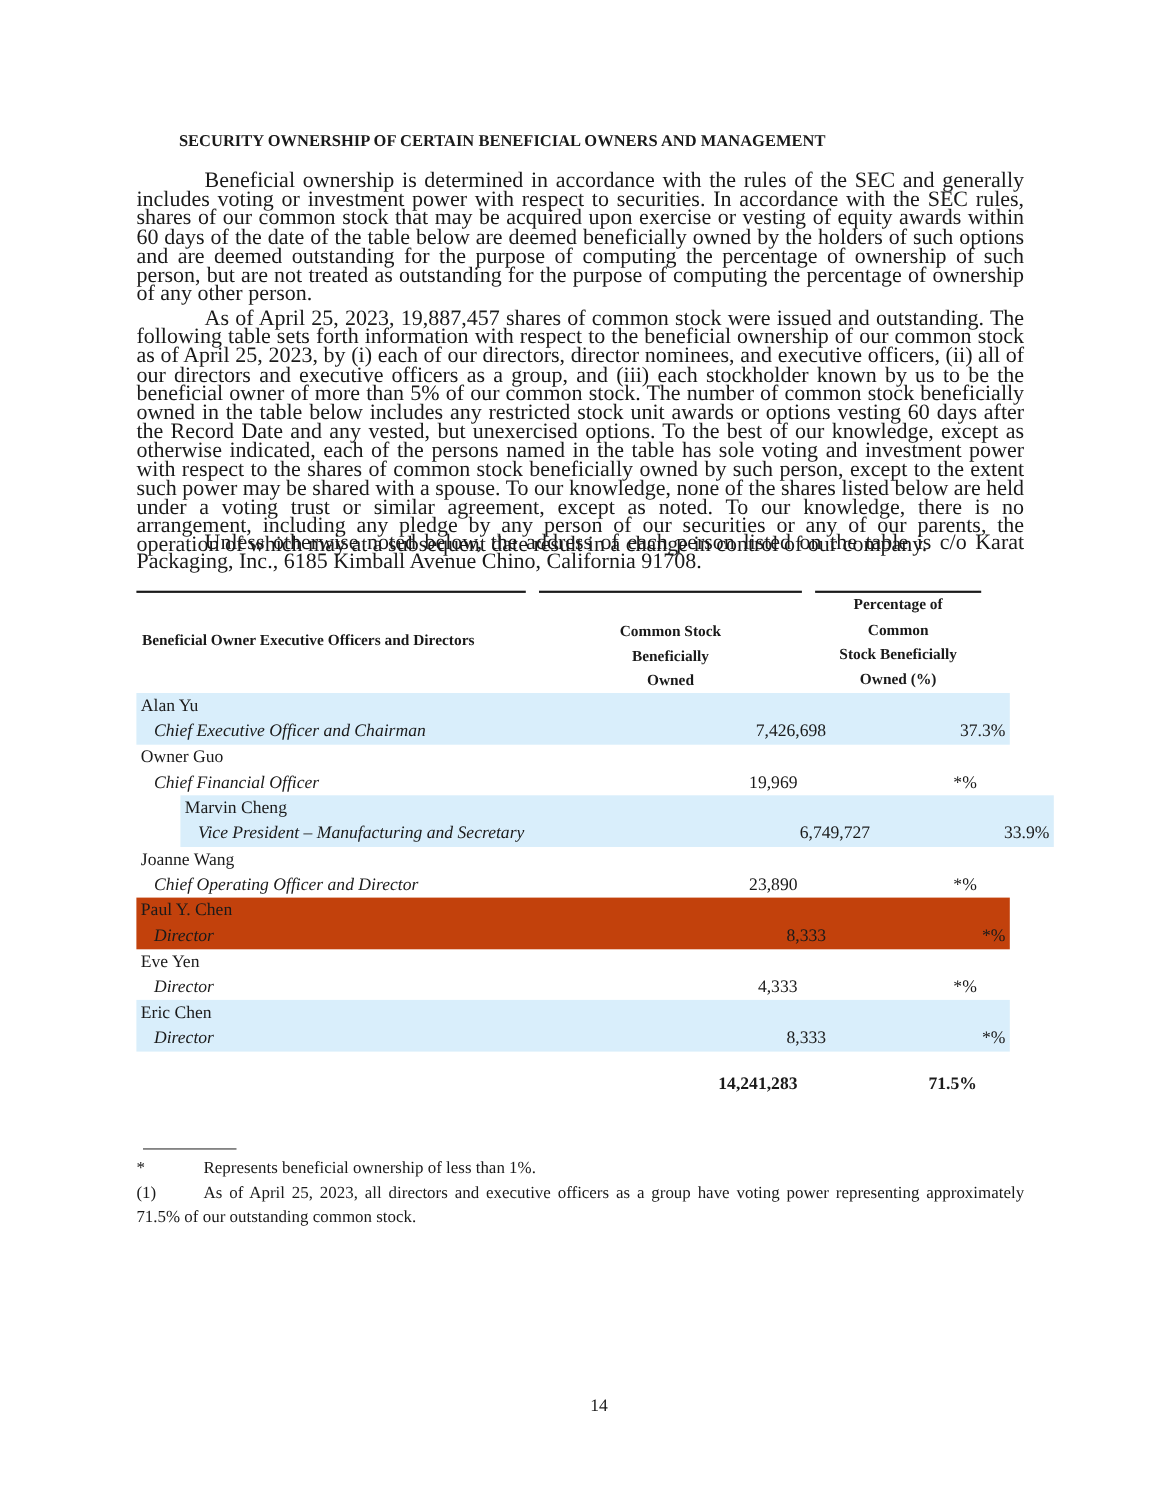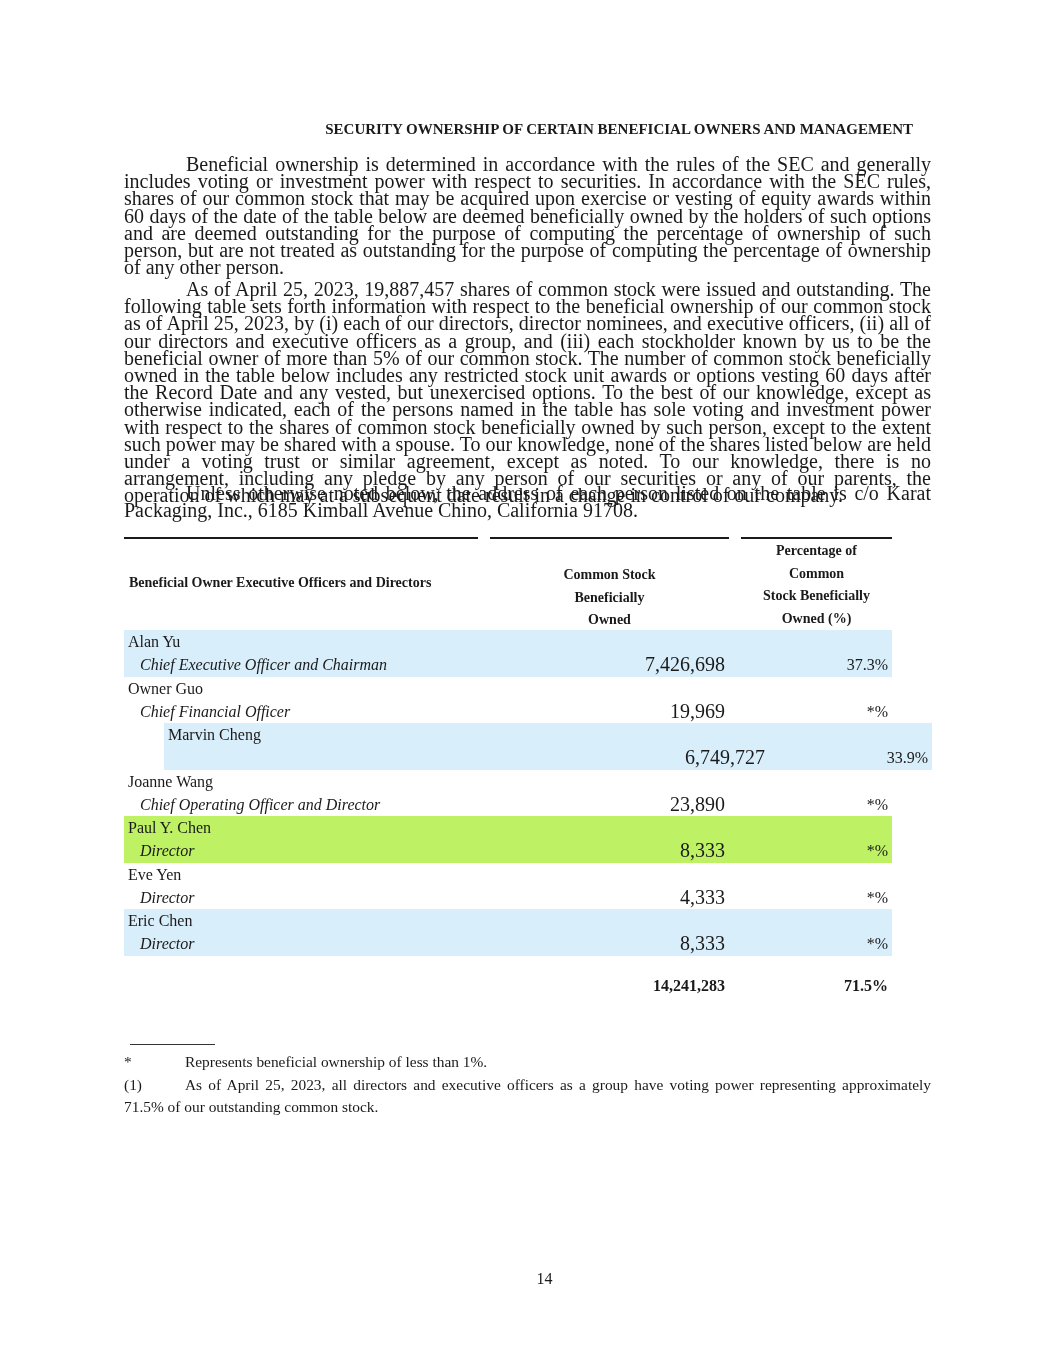--- a/index.html
+++ b/index.html
@@ -1,21 +1,21 @@
 <!DOCTYPE html>
 <html><head>
 <meta charset="utf-8">
 <style>
   html, body { margin: 0; padding: 0; background: #ffffff; }
   body {
     width: 1055px; height: 1365px; position: relative; overflow: hidden;
     font-family: "Liberation Serif", serif; color: #1a1a1a;
   }
   .title {
-    position: absolute; top: 121px; left: 0; width: 913px; text-align: right;
+    position: absolute; top: 121px; left: 0; width: 913px; text-align: center;
     font-weight: bold; font-size: 15px; letter-spacing: 0;
   }
   .para {
     position: absolute; left: 124px; width: 807px;
     font-size: 20px; line-height: 17.2px; text-align: justify;
     text-indent: 62px; margin: 0;
   }
   #p1 { top: 156px; }
   #p2 { top: 281px; }
   #p3 { top: 485px; }
@@ -28,24 +28,24 @@
   .th {
     position: absolute; font-weight: bold; font-size: 14px; line-height: 22.5px; text-align: center;
   }
   #th-owner { left: 129px; top: 572px; }
   #th-shares { left: 490px; width: 239px; top: 564px; text-align: center; }
   #th-pct { left: 741px; width: 151px; top: 540px; text-align: center; }
 
   .row {
     position: absolute; left: 124px; width: 768px; height: 46.5px;
   }
-  .row.shade { background: #d9eefb; }
+  .row.shade { background: #d9eefb; padding-left: 26px; }
   .name { position: absolute; left: 4px; top: 1px; font-size: 16px; line-height: 21px; }
   .role { position: absolute; left: 16px; top: 24px; font-size: 16px; font-style: italic; line-height: 21px; }
-  .shares { position: absolute; right: 167px; top: 24px; font-size: 20px; line-height: 21px; text-align: right; }
+  .shares { position: absolute; right: 167px; top: 24px; font-size: 16px; line-height: 21px; text-align: right; }
   .pct { position: absolute; right: 4px; top: 24px; font-size: 16px; line-height: 21px; text-align: right; }
 
   .total-label { position: absolute; left: 16px; top: 2px; font-weight: bold; font-size: 16px; line-height: 18px; }
   .total-shares { position: absolute; right: 167px; top: 20px; font-weight: bold; font-size: 16px; line-height: 18px; }
   .total-pct { position: absolute; right: 4px; top: 20px; font-weight: bold; font-size: 16px; line-height: 18px; }
 
   .fn-rule { position: absolute; left: 130px; top: 1044px; width: 85px; height: 1px; background: #333; }
   .fn { position: absolute; left: 124px; width: 807px; font-size: 15.4px; line-height: 22px; text-align: justify; }
   .fn .mark { display: inline-block; width: 61px; }
   #fn1 { top: 1051px; }
@@ -86,30 +86,31 @@
     <span class="pct">37.3%</span>
   </div>
   <div class="row" style="top:676.5px">
     <span class="name">Owner Guo</span>
     <span class="role">Chief Financial Officer</span>
     <span class="shares">19,969</span>
     <span class="pct">*%</span>
   </div>
   <div class="row shade" style="top: 723px; background: rgb(217, 238, 251); margin-left: 40px;">
     <span class="name">Marvin Cheng</span>
+    <span class="role">Vice President – Manufacturing and Secretary</span>
     <span class="shares">6,749,727</span>
     <span class="pct">33.9%</span>
   </div>
   <div class="row" style="top:769.5px">
     <span class="name">Joanne Wang</span>
     <span class="role">Chief Operating Officer and Director</span>
     <span class="shares">23,890</span>
     <span class="pct">*%</span>
   </div>
-  <div class="row shade" style="top: 816px; background: #bef264;">
+  <div class="row shade" style="top: 816px; background: #c2410c;">
     <span class="name">Paul Y. Chen</span>
     <span class="role">Director</span>
     <span class="shares">8,333</span>
     <span class="pct">*%</span>
   </div>
   <div class="row" style="top:862.5px">
     <span class="name">Eve Yen</span>
     <span class="role">Director</span>
     <span class="shares">4,333</span>
     <span class="pct">*%</span>

